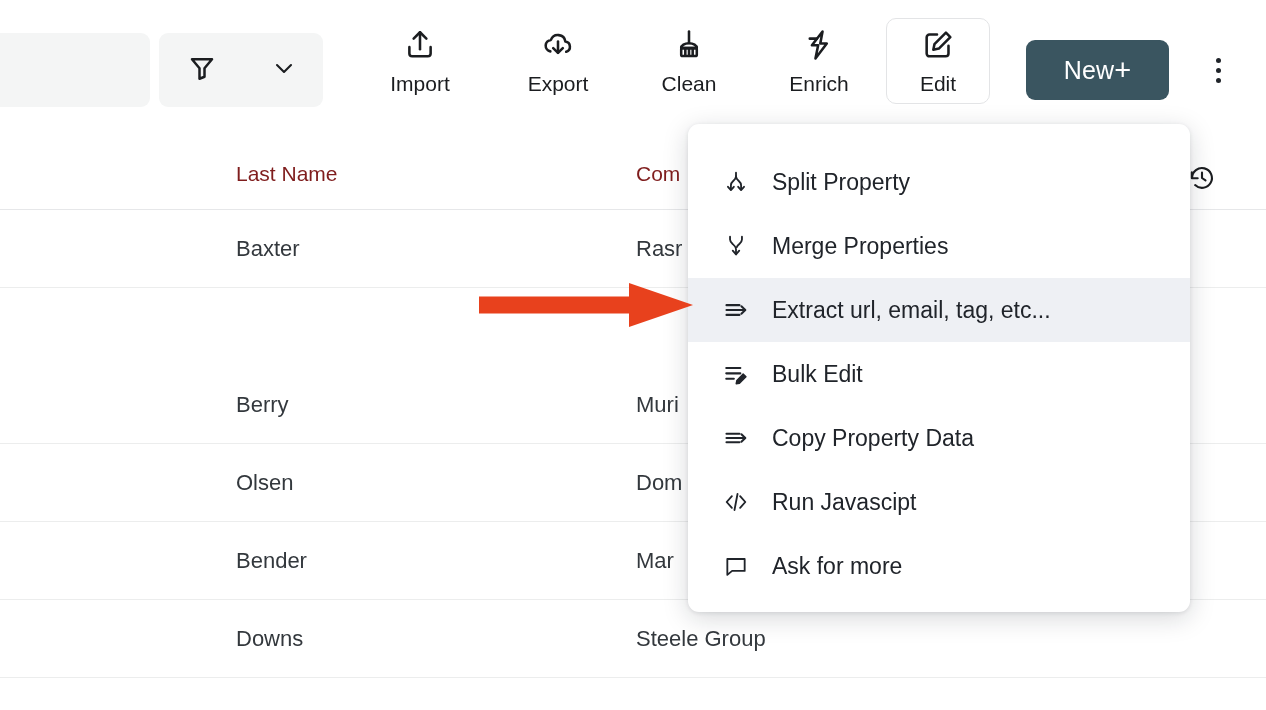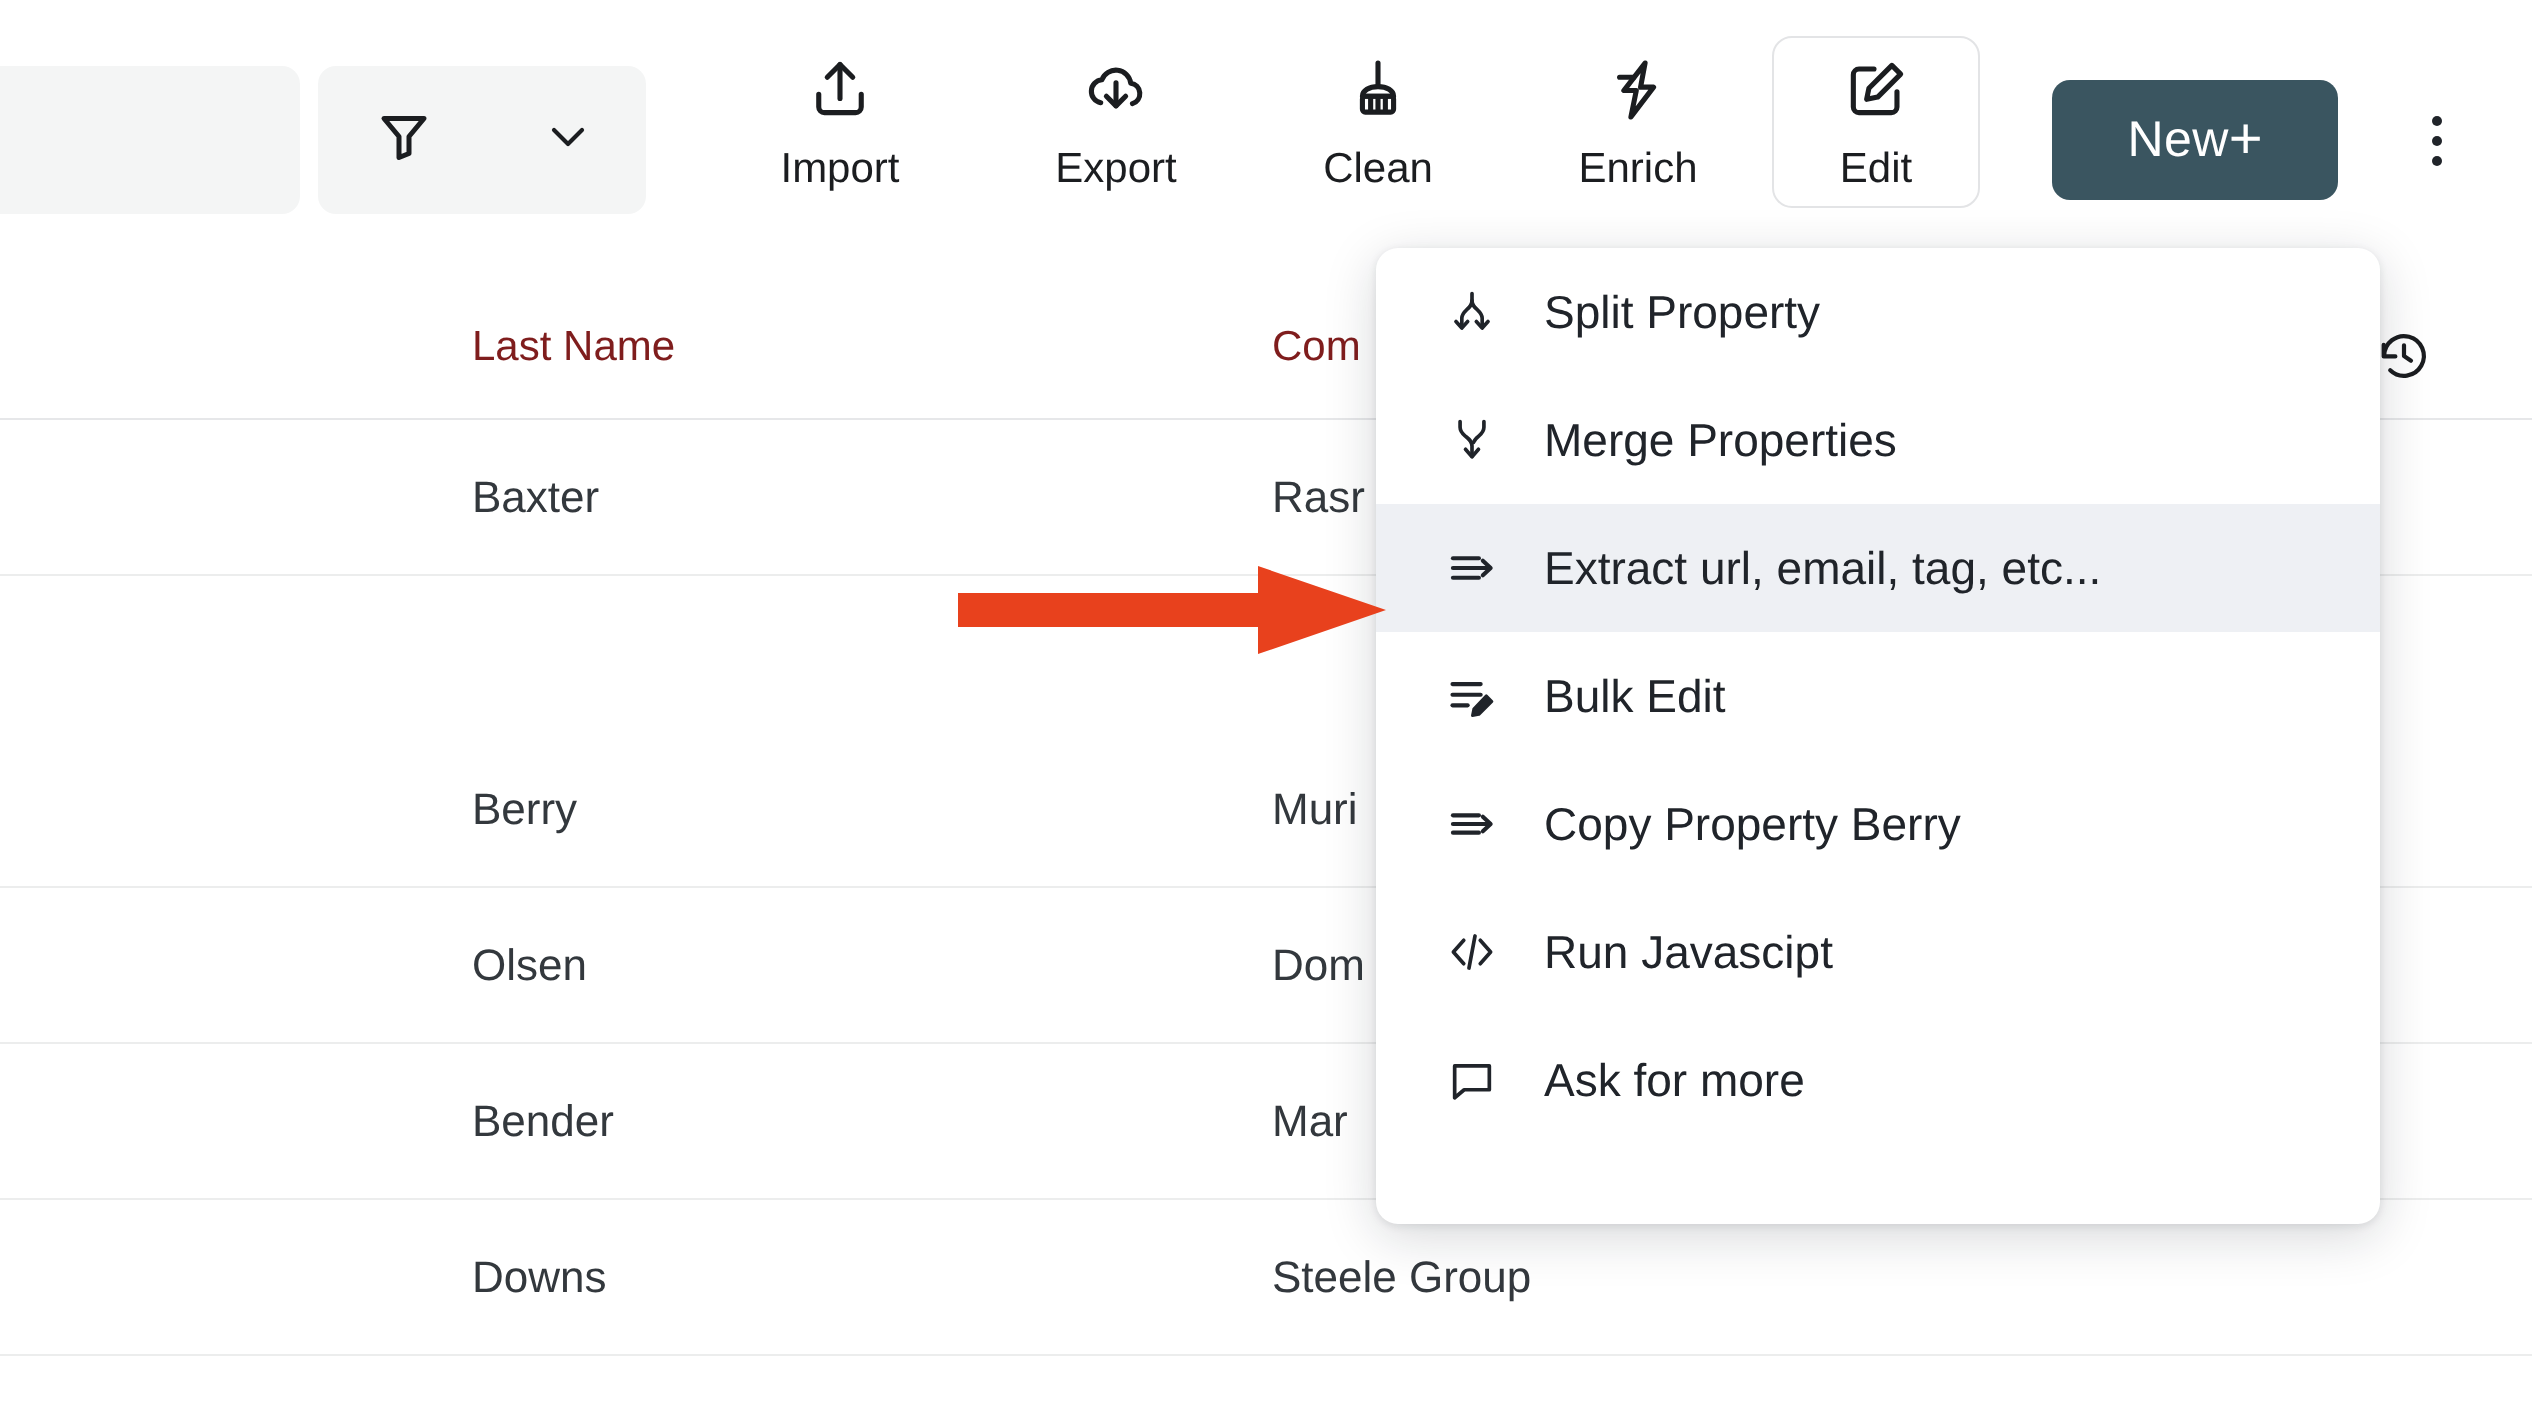--- a/index.html
+++ b/index.html
@@ -87,21 +87,21 @@
   .td-company{left:636px;}
   .td-city{left:1036px;}
 
   
   .menu{
     position:absolute;left:688px;top:124px;width:502px;height:488px;
     background:#ffffff;border-radius:11px;
     box-shadow:0 6px 26px rgba(20,25,35,.17), 0 1px 4px rgba(20,25,35,.10);
     overflow:hidden;
   }
-  .menu-inner{}
+  .menu-inner{padding-top:26px;}
   .menu-item{
     height:64px;display:flex;align-items:center;gap:22px;
     padding-left:34px;cursor:pointer;box-sizing:border-box;
   }
   .menu-item.hl{background:#eef0f4;}
   .menu-item .mi-ic{
     width:28px;height:28px;display:flex;align-items:center;justify-content:center;flex:none;
   }
   .menu-item .mi-lbl{
     font-size:23px;color:#20242a;white-space:nowrap;line-height:1;
@@ -289,21 +289,21 @@
 
     <div class="menu-item">
       <span class="mi-ic">
         <svg width="26" height="26" viewBox="0 0 24 24" fill="none" stroke="#20242a" stroke-width="1.9" stroke-linecap="round" stroke-linejoin="round">
           <path d="M3.2 8h12"></path>
             <path d="M3.2 12h15.6"></path>
             <path d="M3.2 16h12"></path>
           <polyline points="17,8.6 20.6,12 17,15.4"></polyline>
         </svg>
       </span>
-      <span class="mi-lbl">Copy Property Berry</span>
+      <span class="mi-lbl">Copy Property Data</span>
     </div>
 
     <div class="menu-item">
       <span class="mi-ic">
         <svg width="26" height="26" viewBox="0 0 24 24" fill="none" stroke="#20242a" stroke-width="1.7" stroke-linecap="round" stroke-linejoin="round">
           <polyline points="8.2,6.6 3.4,12 8.2,17.4"></polyline>
           <polyline points="15.8,6.6 20.6,12 15.8,17.4"></polyline>
           <path d="M13.4 4.6l-2.8 14.8"></path>
         </svg>
       </span>

